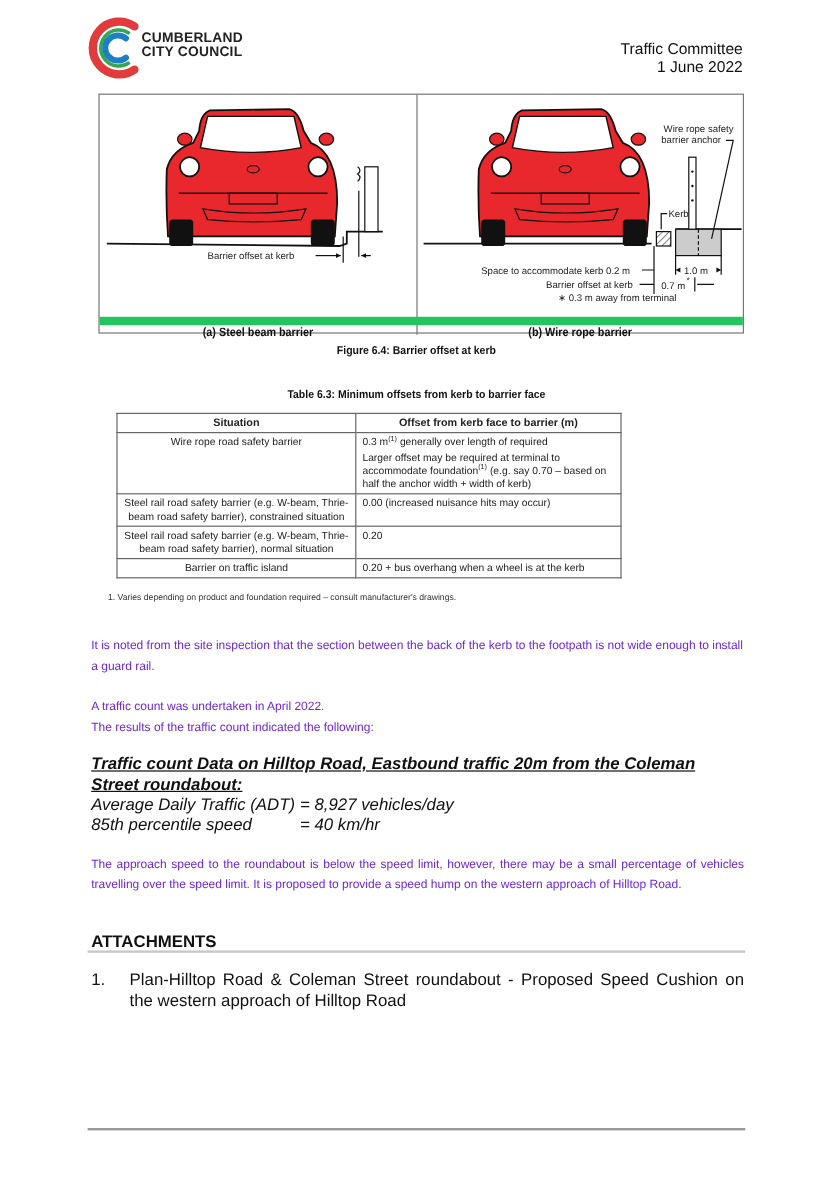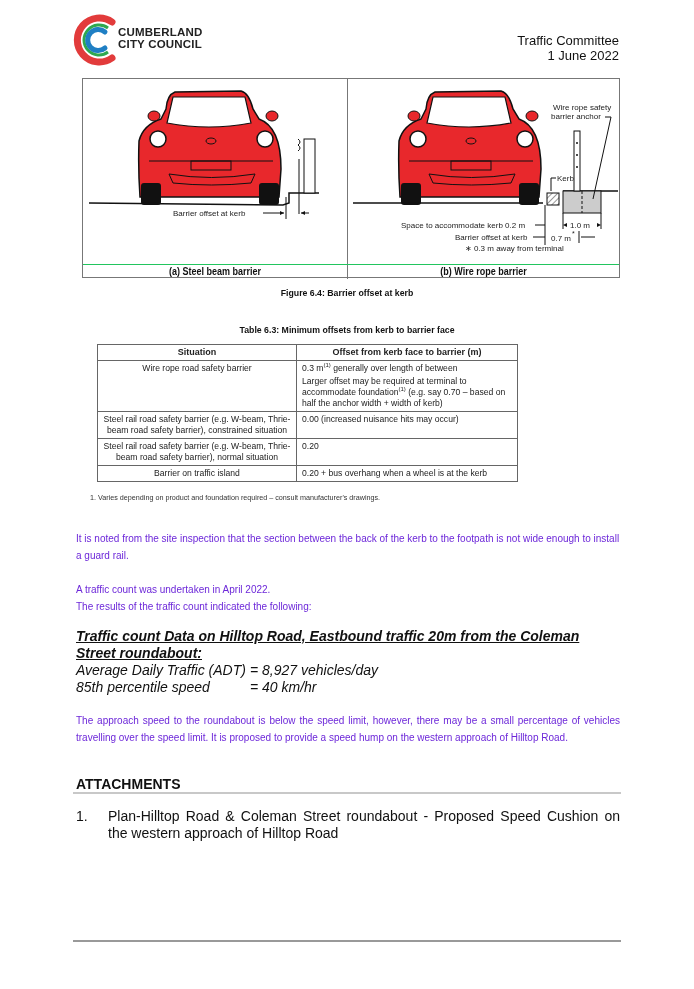--- a/index.html
+++ b/index.html
@@ -6,21 +6,21 @@
     html, body { width: 694px; height: 989px; background: #fff; overflow: hidden; }
     body { position: relative; font-family: "Liberation Sans", sans-serif; color: #111; }
 
     .logo { position: absolute; left: 68px; top: 14px; width: 120px; height: 52px; }
     .logo-text { position: absolute; left: 118px; top: 26px; font-size: 11.5px; font-weight: bold; letter-spacing: 0.2px; line-height: 12px; color: #222; }
 
     .header-right { position: absolute; right: 75px; top: 33px; text-align: right; font-weight: normal; font-size: 13px; line-height: 15px; }
 
     .figure { position: absolute; left: 82px; top: 78px; width: 538px; height: 200px; border: 1px solid #777; }
     .fig-divider { position: absolute; left: 264px; top: 0; width: 1px; height: 200px; background: #777; }
-    .fig-caption-row { position: absolute; left: 0; top: 185px; width: 536px; height: 14px; border-top: 1px solid #22c55e; }
+    .fig-caption-row { position: absolute; left: 0; top: 185px; width: 536px; height: 14px; border-top: 7px solid #22c55e; }
     .fig-caption { position: absolute; top: 0; font-size: 10px; font-weight: bold; text-align: center; width: 264px; line-height: 14px; transform: scaleX(0.9); }
     .fig-caption.a { left: 0; }
     .fig-caption.b { left: 265px; width: 271px; }
     .fig-svg { position: absolute; left: 0; top: 0; }
 
     .fig-title { position: absolute; left: 0; width: 694px; top: 287px; text-align: center; font-size: 9.5px; font-weight: bold; transform: scaleX(0.92); }
     .table-title { position: absolute; left: 0; width: 694px; top: 324px; text-align: center; font-size: 9.5px; font-weight: bold; transform: scaleX(0.92); }
 
     table.offsets { position: absolute; left: 97px; top: 344px; width: 421px; border-collapse: collapse; font-size: 8.6px; color: #222; }
     table.offsets th, table.offsets td { border: 1px solid #666; padding: 2px 5px; vertical-align: top; text-align: left; line-height: 11px; }
@@ -151,21 +151,21 @@
   <thead>
     <tr>
       <th>Situation</th>
       <th>Offset from kerb face to barrier (m)</th>
     </tr>
   </thead>
   <tbody>
     <tr>
       <td class="c1">Wire rope road safety barrier</td>
       <td>
-        <div style="margin-bottom:2px;"><span>0.3 m</span><sup>(1)</sup><span> generally over length of between</span></div>
+        <div style="margin-bottom:2px;"><span>0.3 m</span><sup>(1)</sup><span> generally over length of required</span></div>
         <div><span>Larger offset may be required at terminal to accommodate foundation</span><sup>(1)</sup><span> (e.g. say 0.70 – based on half the anchor width + width of kerb)</span></div>
       </td>
     </tr>
     <tr>
       <td class="c1">Steel rail road safety barrier (e.g. W-beam, Thrie-beam road safety barrier), constrained situation</td>
       <td>0.00 (increased nuisance hits may occur)</td>
     </tr>
     <tr>
       <td class="c1">Steel rail road safety barrier (e.g. W-beam, Thrie-beam road safety barrier), normal situation</td>
       <td>0.20</td>

